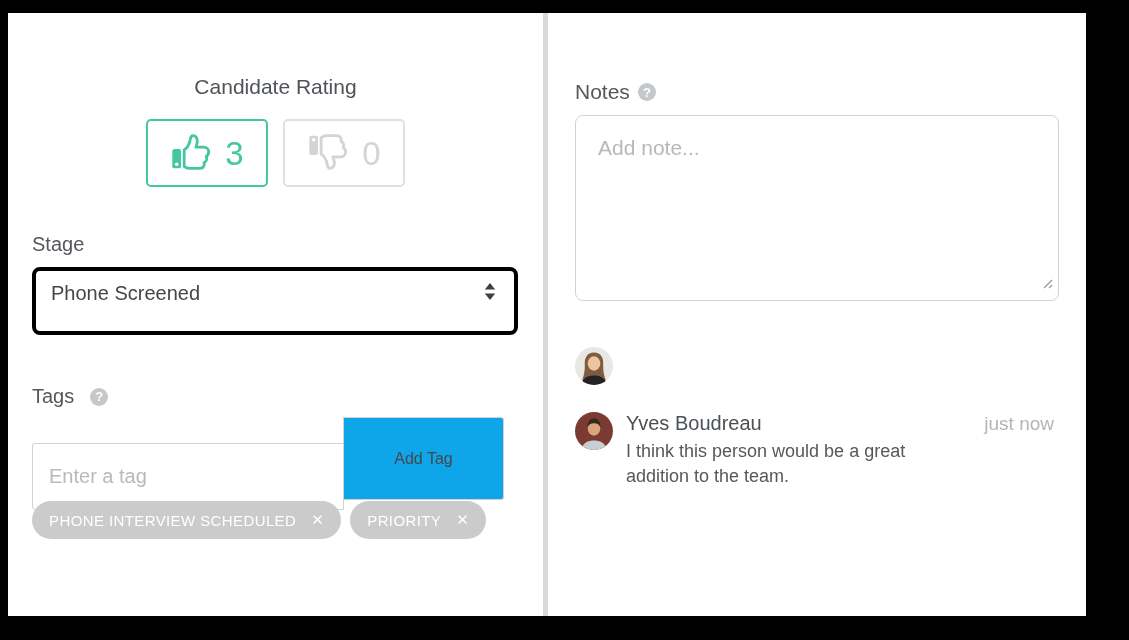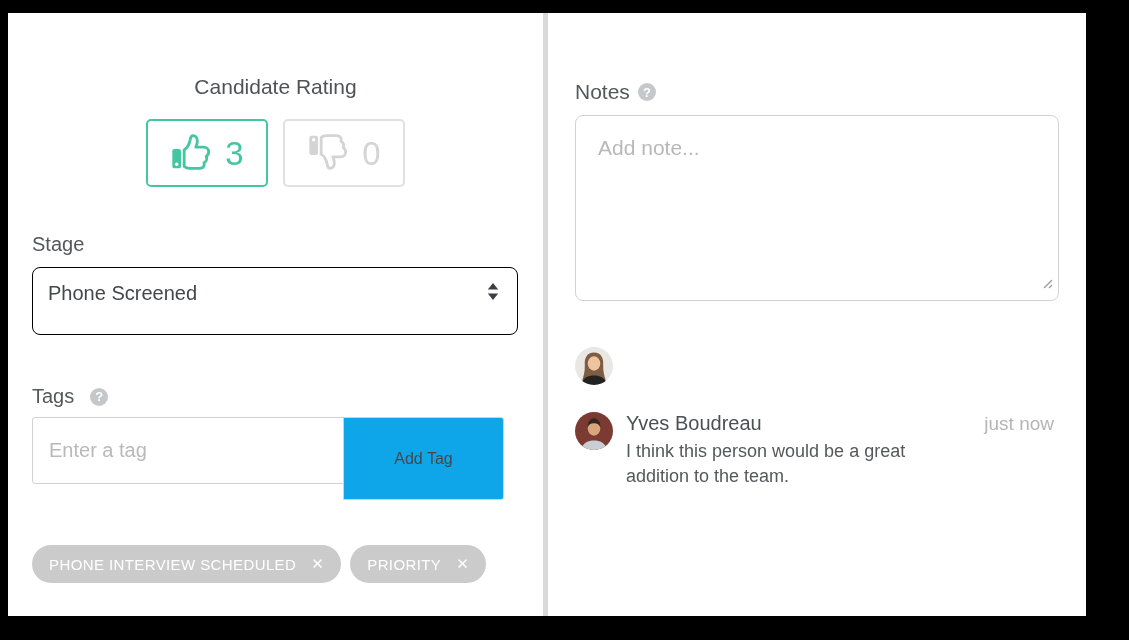--- a/index.html
+++ b/index.html
@@ -22,38 +22,38 @@
     justify-content:center;gap:15px;}
   .thumb-btn{width:122px;height:68px;display:flex;align-items:center;justify-content:center;
     gap:11px;background:#fff;border-radius:5px;cursor:pointer;padding:0;}
   .thumb-btn.up{border:2px solid #44c7a1;color:#44c7a1;}
   .thumb-btn.down{border:2px solid #e0e0e0;color:#d4d4d4;}
   .thumb-btn .count{font-size:33px;line-height:1;}
   .thumb-btn.down svg{transform:scaleY(-1);}
 
   .stage-label{position:absolute;left:24px;top:220px;font-size:20px;color:#54585c;}
   .select{position:absolute;left:24px;top:254px;width:486px;height:68px;box-sizing:border-box;
-    border:1px solid #000000;border-radius:8px;background:#fff;display:flex;align-items:center;
+    border:4px solid #000000;border-radius:8px;background:#fff;display:flex;align-items:center;
     justify-content:space-between;padding:0 18px 15px 15px;font-size:20px;color:#43474b;cursor:pointer;}
 
   .label-row{display:flex;align-items:center;gap:8px;font-size:20px;color:#54585c;}
   .tags-label-row{position:absolute;left:24px;top:372px;gap:16px;}
   .help{width:18px;height:18px;border-radius:50%;background:#c5c8ca;color:#fff;
     font-size:13px;font-weight:bold;display:inline-flex;align-items:center;justify-content:center;
     line-height:1;}
 
   .tag-row{position:absolute;left:24px;top:404px;display:flex;}
   .tag-input{width:312px;height:67px;box-sizing:border-box;border:1px solid #d2d2d2;
     border-radius:3px 0 0 3px;padding:12px 16px;font-size:20px;color:#43474b;outline:none;
-    font-family:inherit;}
+    font-family:inherit;margin-top:26px;}
   .tag-input::placeholder{color:#b9b9b9;}
   .add-tag{width:161px;height:83px;box-sizing:border-box;border:1px solid #d2d2d2;margin-left:-1px;
     background:#0ea5e9;font-size:16px;color:#45484c;border-radius:0 3px 3px 0;cursor:pointer;}
 
-  .pills{position:absolute;left:24px;top:488px;display:flex;gap:9px;margin-top:44px;}
+  .pills{position:absolute;left:24px;top:488px;display:flex;gap:9px;}
   .pill{height:38px;display:inline-flex;align-items:center;background:#cbcbcb;color:#fff;
     border-radius:19px;padding:0 17px;font-size:15px;letter-spacing:.4px;white-space:nowrap;}
   .pill-x{margin-left:15px;font-weight:bold;font-size:15px;cursor:pointer;}
 
   
   .notes-label-row{position:absolute;left:27px;top:67px;font-size:21px;}
   .note-box{position:absolute;left:27px;top:102px;width:484px;height:186px;}
   .note-box textarea{width:100%;height:100%;box-sizing:border-box;border:1px solid #d2d2d2;
     border-radius:8px;padding:20px 22px;font-size:21px;color:#43474b;resize:none;outline:none;
     font-family:inherit;}

